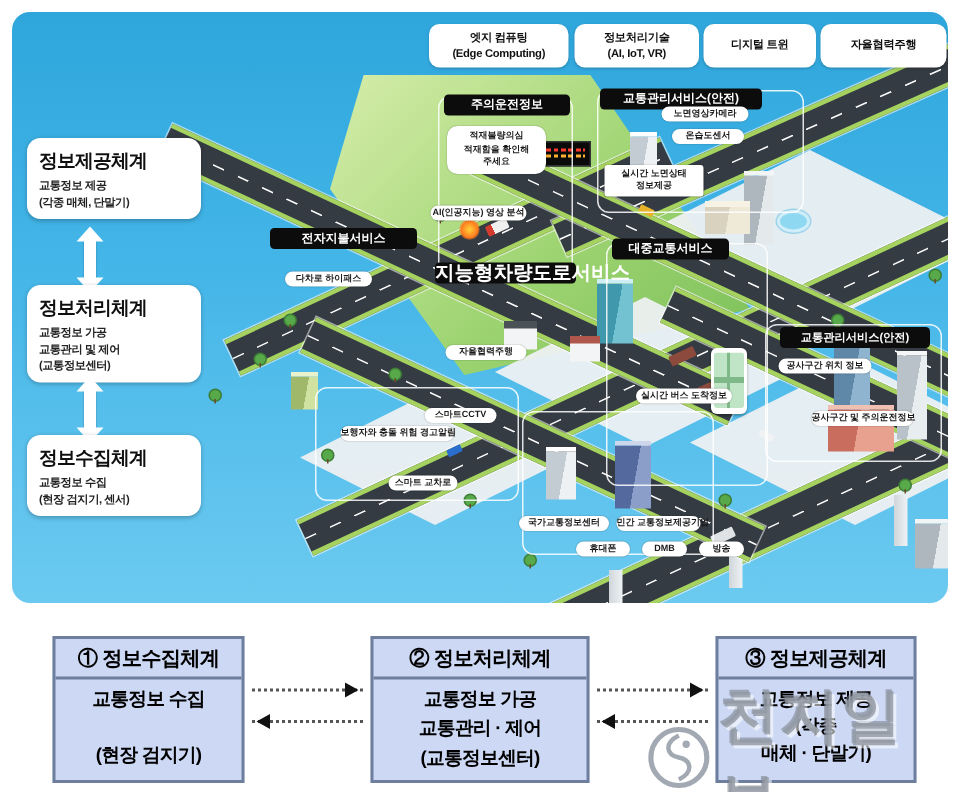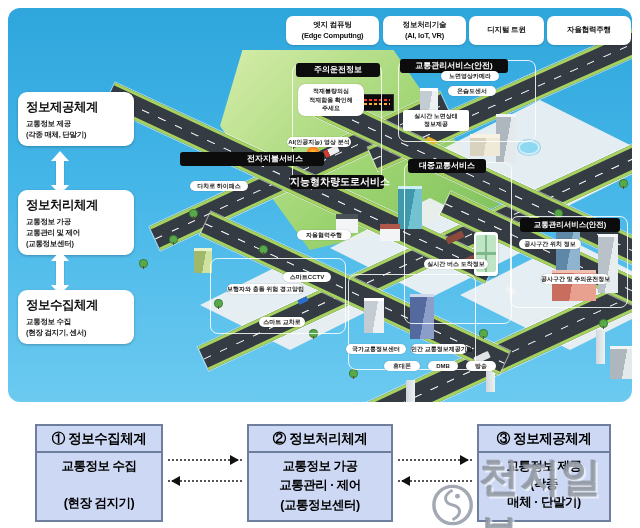--- a/index.html
+++ b/index.html
@@ -159,22 +159,22 @@
 
     <div class="zone" style="left:284px;top:56px;width:88px;height:118px;"></div>
     <div class="zone" style="left:390px;top:52px;width:136px;height:80px;"></div>
     <div class="zone" style="left:396px;top:154px;width:106px;height:160px;"></div>
     <div class="zone" style="left:202px;top:250px;width:134px;height:74px;"></div>
     <div class="zone" style="left:340px;top:266px;width:126px;height:94px;"></div>
     <div class="zone" style="left:502px;top:208px;width:116px;height:90px;"></div>
 
     <div class="pillB" style="left:288px;top:55px;width:84px;">주의운전정보</div>
     <div class="pillB" style="left:392px;top:51px;width:108px;">교통관리서비스(안전)</div>
-    <div class="pillB" style="left:172px;top:144px;width:98px;padding-left:46px;">전자지불서비스</div>
-    <div class="pillB" style="left:282px;top:167px;width:94px;font-size:10px;">지능형차량도로서비스</div>
+    <div class="pillB" style="left:172px;top:144px;width:98px;">전자지불서비스</div>
+    <div class="pillB" style="left:282px;top:167px;width:94px;font-size:13px;">지능형차량도로서비스</div>
     <div class="pillB" style="left:400px;top:151px;width:78px;">대중교통서비스</div>
     <div class="pillB" style="left:512px;top:210px;width:100px;font-size:7.5px;">교통관리서비스(안전)</div>
 
     <div class="pillW" style="left:182px;top:173px;width:58px;">다차로 하이패스</div>
     <div class="bubble" style="left:290px;top:76px;width:62px;">
       <div>적재불량의심</div>
       <div>적재함을 확인해</div>
       <div>주세요</div>
     </div>
     <div class="pillW" style="left:279px;top:129px;width:64px;">AI(인공지능) 영상 분석</div>

